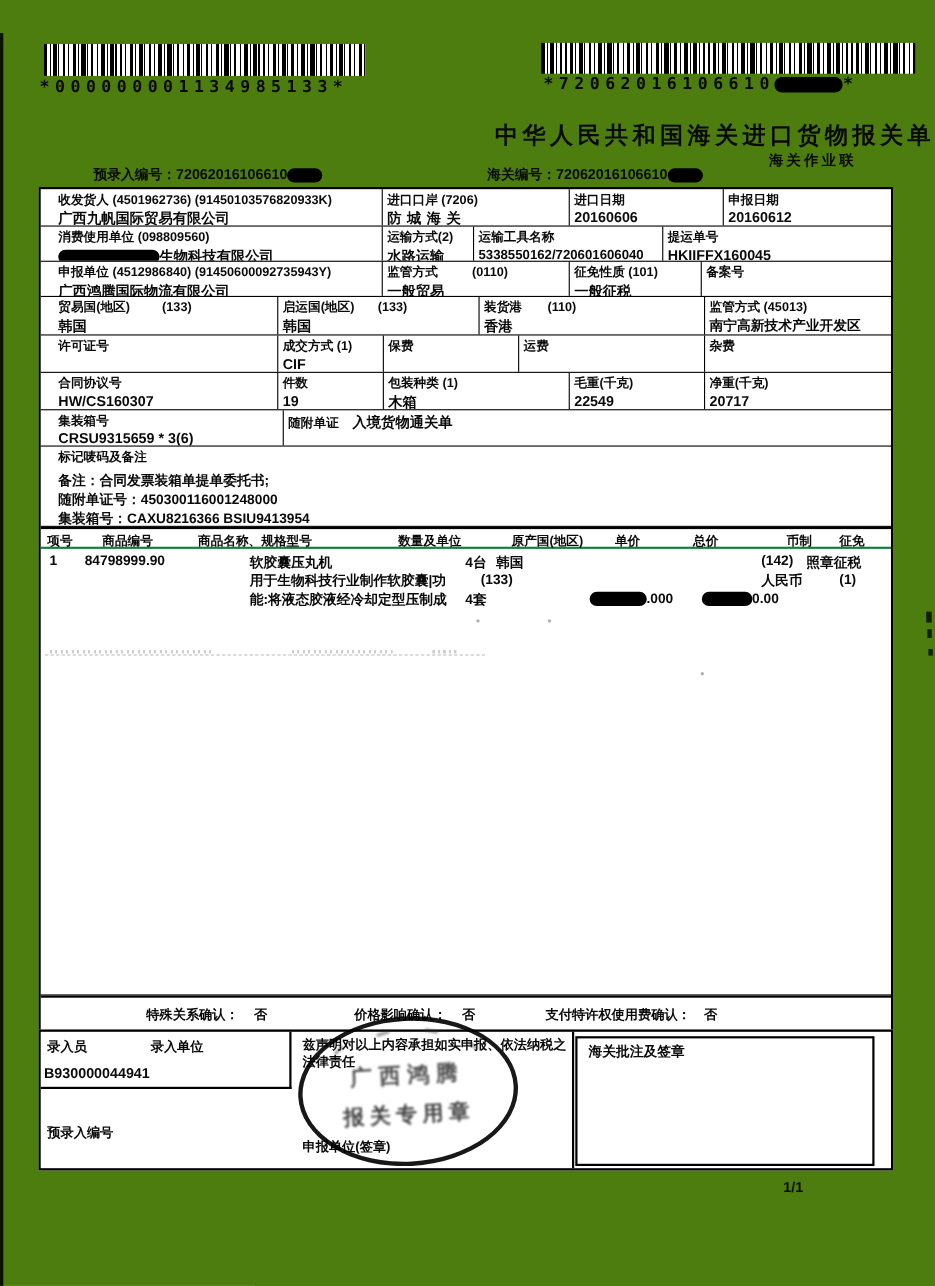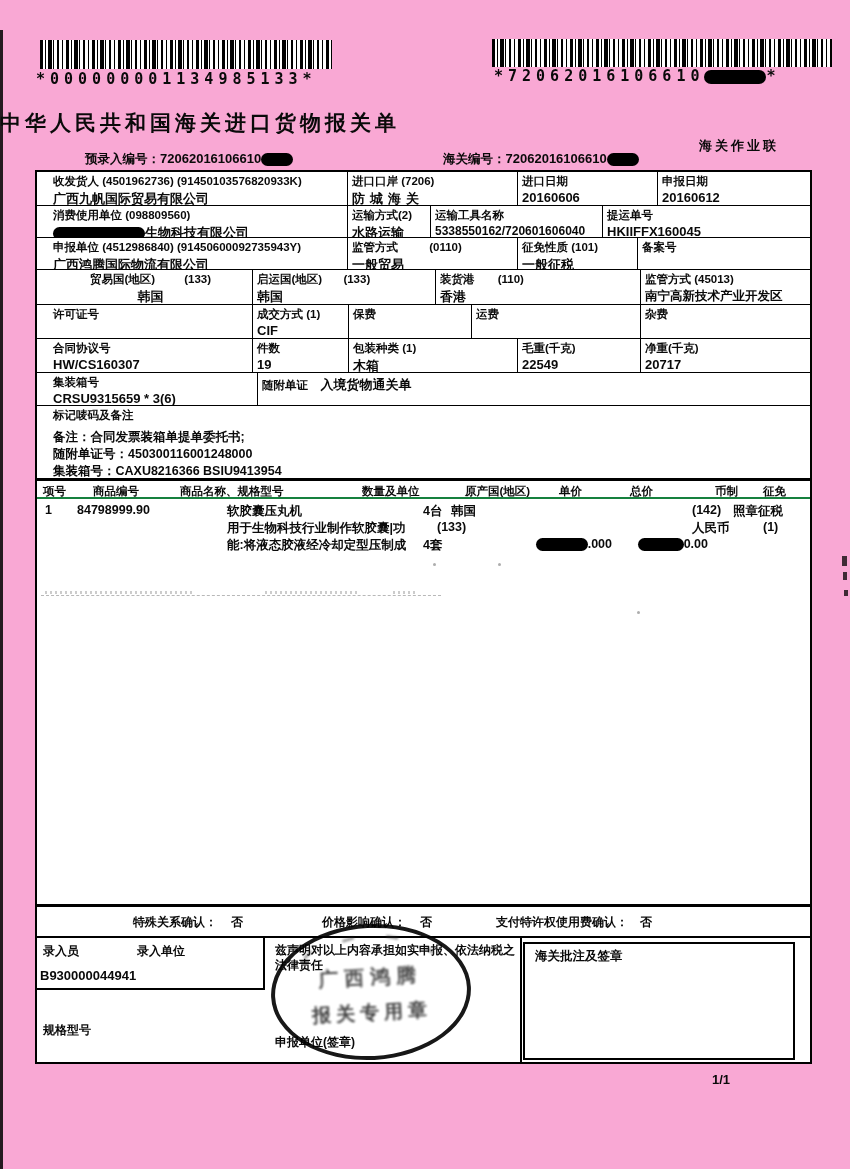--- a/index.html
+++ b/index.html
@@ -1,30 +1,30 @@
 <!DOCTYPE html>
 <html><head>
 <meta charset="utf-8">
 <style>
   html,body{margin:0;padding:0;background:#e8e8e8;}
-  .page{position:relative;width:850px;height:1169px;background:#f9a8d4;margin:0 auto;
+  .page{position:relative;width:850px;height:1169px;background:#4d7c0f;margin:0 auto;
         font-family:"Liberation Sans",sans-serif;color:#0a0a0a;overflow:hidden;}
   .abs{position:absolute;white-space:nowrap;}
   
   .scan-edge{position:absolute;left:0;top:30px;width:3px;height:1139px;background:#000;opacity:.85;}
   .edge-mark{position:absolute;background:#000;opacity:.75;}
   
   .barcode{position:absolute;background:repeating-linear-gradient(90deg,
       #000 0 3px,#fff 3px 5px,#000 5px 6px,#fff 6px 8px,#000 8px 12px,#fff 12px 13px,
       #000 13px 14px,#fff 14px 17px,#000 17px 19px,#fff 19px 22px,#000 22px 23px,#fff 23px 26px);}
   .bc-num{position:absolute;font-family:"DejaVu Sans Mono",monospace;font-weight:bold;
       font-size:15px;letter-spacing:5px;white-space:nowrap;}
   .redact{display:inline-block;background:#000;border-radius:7px;vertical-align:middle;}
   
-  .title{position:absolute;top:109px;left:0;width:100%;text-align:left;font-size:21px;
+  .title{position:absolute;top:109px;left:0;width:100%;text-align:right;font-size:21px;
       font-weight:bold;letter-spacing:4px;}
   .copy-label{position:absolute;top:137px;left:699px;font-size:13px;font-weight:bold;letter-spacing:3px;}
   .entry-line{position:absolute;top:151px;font-size:12.5px;font-weight:bold;white-space:nowrap;}
   .entry-line .num{font-size:13px;}
   
   .ftable{position:absolute;left:35px;top:170px;width:777px;border:2px solid #000;box-sizing:border-box;background:#fff;}
   .frow{display:flex;border-bottom:1px solid #000;box-sizing:border-box;position:relative;}
   .cell{position:relative;border-left:1px solid #000;padding:2px 4px 0 4px;box-sizing:border-box;overflow:hidden;}
   .cell:first-child{border-left:none;padding-left:16px;}
   .lbl{font-size:11.5px;font-weight:bold;white-space:nowrap;}
@@ -140,21 +140,21 @@
         <div class="lbl"><span>征免性质</span> <span class="code">(101)</span></div>
         <div class="val">一般征税</div>
       </div>
       <div class="cell grow">
         <div class="lbl">备案号</div>
         <div class="val"></div>
       </div>
     </div>
 
     <div class="frow" style="height:35px;">
-      <div class="cell" style="width:215px;text-align:center;">
+      <div class="cell" style="width:215px;">
         <div class="lbl"><span>贸易国(地区)</span> <span class="code" style="margin-left:26px;">(133)</span></div>
         <div class="val">韩国</div>
       </div>
       <div class="cell" style="width:183px;">
         <div class="lbl"><span>启运国(地区)</span> <span class="code" style="margin-left:18px;">(133)</span></div>
         <div class="val">韩国</div>
       </div>
       <div class="cell" style="width:205px;">
         <div class="lbl"><span>装货港</span> <span class="code" style="margin-left:20px;">(110)</span></div>
         <div class="val">香港</div>
@@ -277,21 +277,21 @@
       <span class="abs" style="left:459px;top:7px;"><span>支付特许权使用费确认：</span><span style="margin-left:12px;">否</span></span>
     </div>
   </div>
 
   <div class="footer-box">
     <div class="entry-box">
       <div class="fo-lbl" style="left:6px;top:5px;">录入员</div>
       <div class="fo-lbl" style="left:100px;top:5px;">录入单位</div>
       <div class="fo-lbl" style="left:3px;top:30px;font-size:13px;">B930000044941</div>
     </div>
-    <div class="fo-lbl" style="left:6px;top:84px;">规格型号</div>
+    <div class="fo-lbl" style="left:6px;top:84px;">预录入编号</div>
 
     <div class="fo-lbl" style="left:238px;top:4px;">兹声明对以上内容承担如实申报、依法纳税之</div>
     <div class="fo-lbl" style="left:238px;top:19px;">法律责任</div>
     <div class="fo-lbl" style="left:238px;top:96px;">申报单位(签章)</div>
 
     <div class="divider-v"></div>
     <div class="notes-box">
       <div class="fo-lbl" style="left:10px;top:4px;font-size:12.5px;">海关批注及签章</div>
     </div>
   </div>

